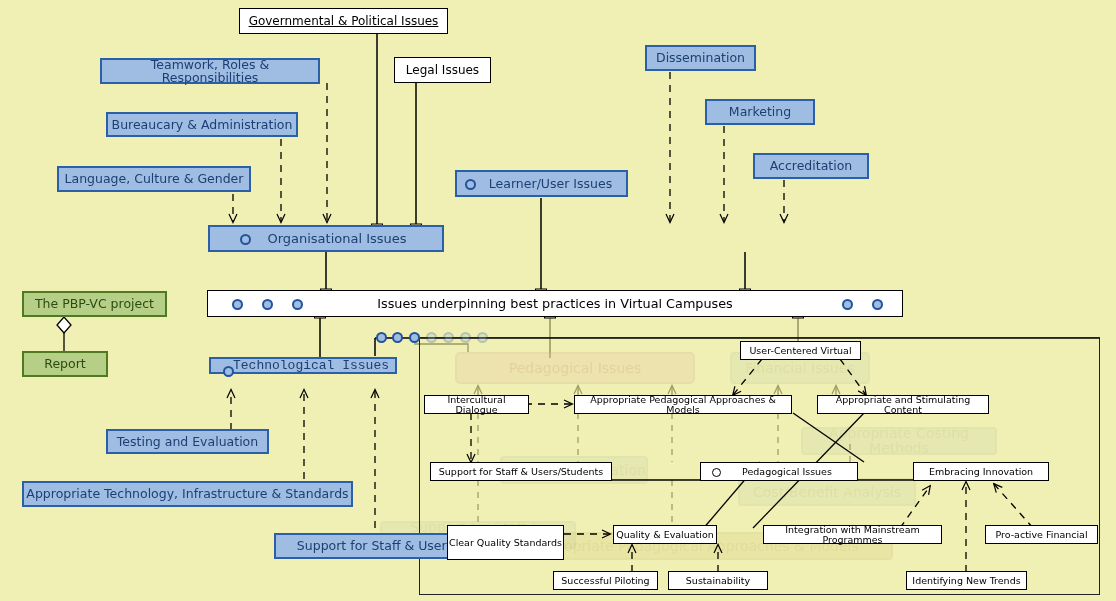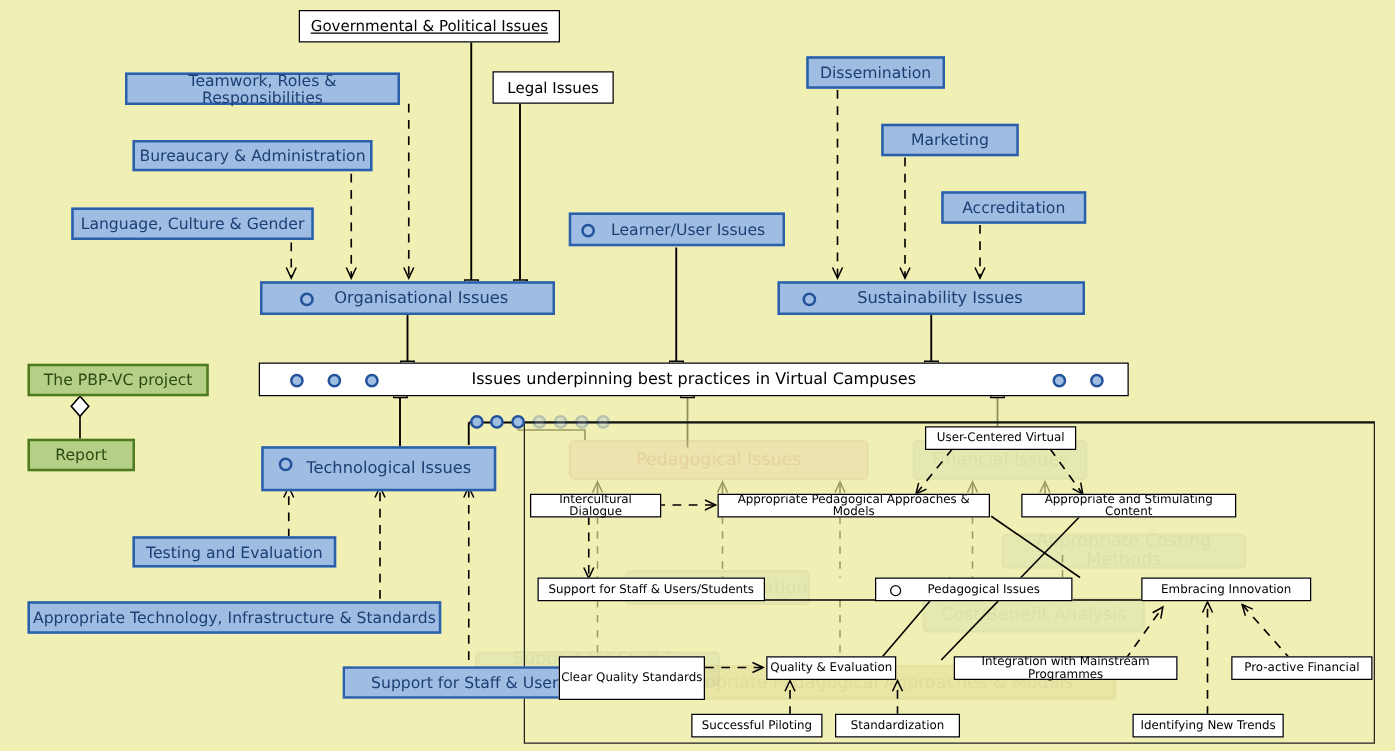--- a/index.html
+++ b/index.html
@@ -225,24 +225,20 @@
   </div>
 
   <div class="node blue" style="left:455px;top:170px;width:173px;height:27px;">
     <span class="interface-dot" style="left:8px;top:7px;"></span>
     <span class="lbl" style="margin-left:18px;">Learner/User Issues</span>
   </div>
   <div class="node blue big" style="left:208px;top:225px;width:236px;height:27px;">
     <span class="interface-dot" style="left:30px;top:7px;"></span>
     <span class="lbl" style="margin-left:22px;">Organisational Issues</span>
   </div>
-  <div class="node blue big" style="left:622px;top:225px;width:246px;height:27px;">
-    <span class="interface-dot" style="left:18px;top:7px;"></span>
-    <span class="lbl" style="margin-left:14px;">Sustainability Issues</span>
-  </div>
 
   <div class="node banner" style="left:207px;top:290px;width:696px;height:27px;">
     <span class="dot-white" style="left:24px;top:8px;background:#9fbde2;border:2.4px solid #23539b;width:11px;height:11px;"></span>
     <span class="dot-white" style="left:54px;top:8px;background:#9fbde2;border:2.4px solid #23539b;width:11px;height:11px;"></span>
     <span class="dot-white" style="left:84px;top:8px;background:#9fbde2;border:2.4px solid #23539b;width:11px;height:11px;"></span>
     <span class="lbl">Issues underpinning best practices in Virtual Campuses</span>
     <span class="dot-white" style="right:49px;top:8px;background:#9fbde2;border:2.4px solid #23539b;width:11px;height:11px;"></span>
     <span class="dot-white" style="right:19px;top:8px;background:#9fbde2;border:2.4px solid #23539b;width:11px;height:11px;"></span>
   </div>
 
@@ -254,21 +250,21 @@
   <div class="interface-dot faded" style="left:460px;top:332px;"></div>
   <div class="interface-dot faded" style="left:477px;top:332px;"></div>
 
   <div class="node green" style="left:22px;top:291px;width:145px;height:26px;">
     <span class="lbl">The PBP-VC project</span>
   </div>
   <div class="node green" style="left:22px;top:351px;width:86px;height:26px;">
     <span class="lbl">Report</span>
   </div>
 
-  <div class="node blue big" style="left:209px;top:357px;width:188px;height:36px;">
+  <div class="node blue big" style="left:209px;top:357px;width:188px;height:17px;font-family:Liberation Mono, monospace;">
     <span class="interface-dot" style="left:12px;top:7px;"></span>
     <span class="lbl" style="margin-left:16px;">Technological Issues</span>
   </div>
   <div class="node blue" style="left:106px;top:429px;width:163px;height:25px;">
     <span class="lbl">Testing and Evaluation</span>
   </div>
   <div class="node blue" style="left:22px;top:481px;width:331px;height:26px;">
     <span class="lbl">Appropriate Technology, Infrastructure &amp; Standards</span>
   </div>
   <div class="node blue" style="left:274px;top:533px;width:262px;height:26px;clip-path:inset(0 0 0 0);">
@@ -306,19 +302,19 @@
   <div class="node white small" style="left:763px;top:525px;width:179px;height:19px;">
     <span class="lbl">Integration with Mainstream Programmes</span>
   </div>
   <div class="node white small" style="left:985px;top:525px;width:113px;height:19px;">
     <span class="lbl">Pro-active Financial</span>
   </div>
   <div class="node white small" style="left:553px;top:571px;width:105px;height:19px;">
     <span class="lbl">Successful Piloting</span>
   </div>
   <div class="node white small" style="left:668px;top:571px;width:100px;height:19px;">
-    <span class="lbl">Standardization</span>
+    <span class="lbl">Sustainability</span>
   </div>
   <div class="node white small" style="left:906px;top:571px;width:121px;height:19px;">
     <span class="lbl">Identifying New Trends</span>
   </div>
 
 </div>
 
 </body></html>

